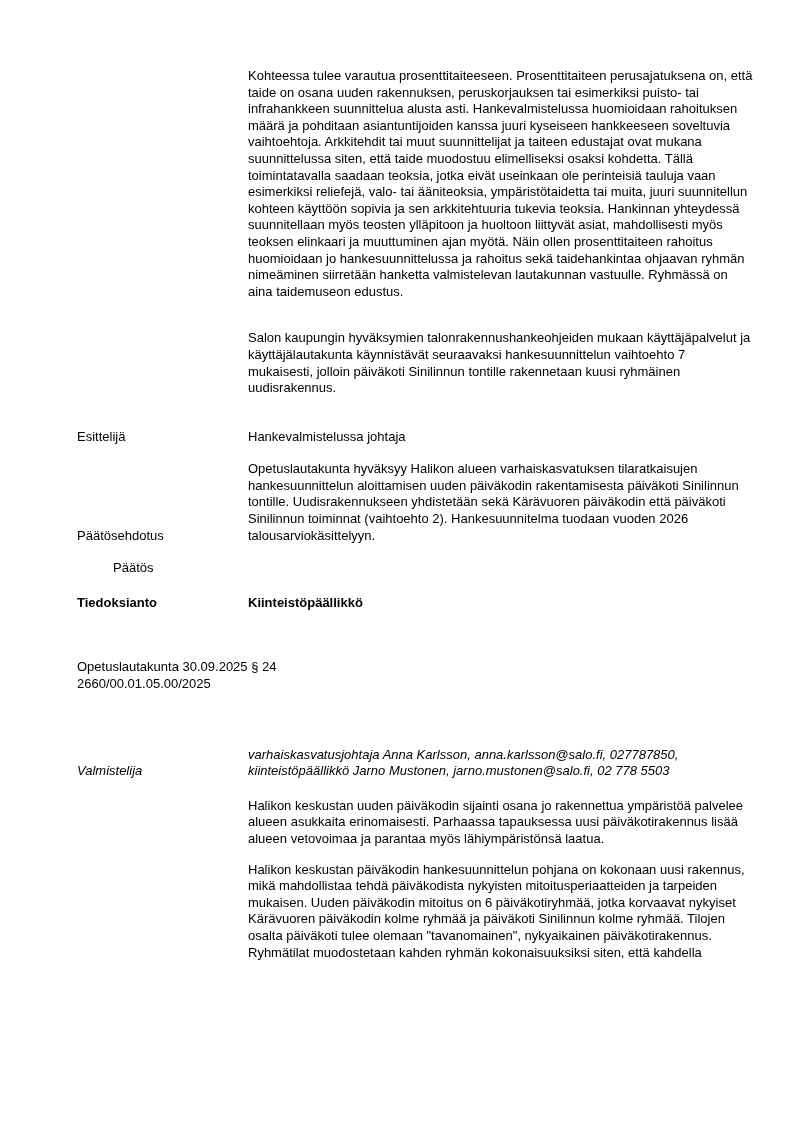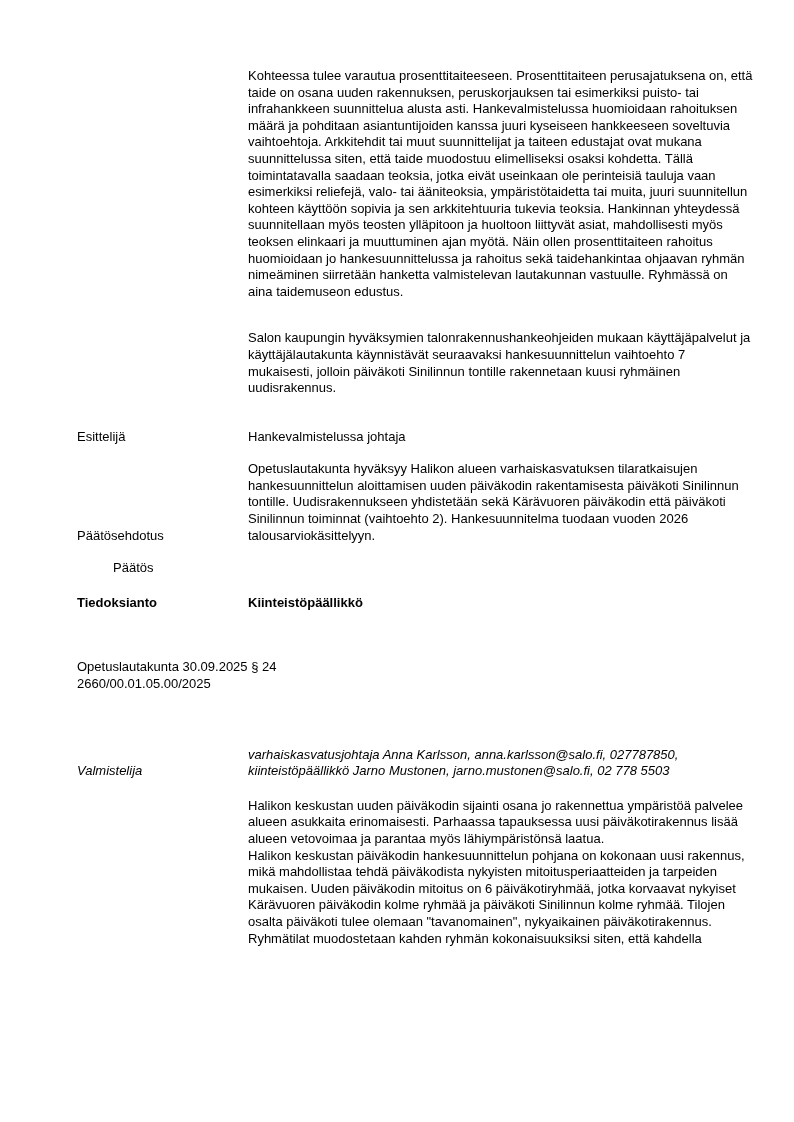--- a/index.html
+++ b/index.html
@@ -44,21 +44,21 @@
   
   #row-intro-2        { margin-top: 30px; }
   #row-esittelija     { margin-top: 32px; }
   #row-paatosehdotus  { margin-top: 16px; }
   #row-paatos         { margin-top: 16px; margin-left: 36px; }
   #row-paatos .body-col p + p { margin-top: 16px; }
   #row-tiedoksianto   { margin-top: 18px; font-weight: bold; }
   #ref-block          { margin-top: 48px; }
   #row-valmistelija   { margin-top: 54px; font-style: italic; }
   #row-body-1         { margin-top: 18px; }
-  #row-body-2         { }
+  #row-body-2         { margin-top: 14px; }
 </style>
 </head>
 <body>
 
 <div class="page">
   <div class="content">
 
     <div class="indent" id="row-intro-1">
       <p>Kohteessa tulee varautua prosenttitaiteeseen. Prosenttitaiteen perusajatuksena on, että taide on osana uuden rakennuksen, peruskorjauksen tai esimerkiksi puisto- tai infrahankkeen suunnittelua alusta asti. Hankevalmistelussa huomioidaan rahoituksen määrä ja pohditaan asiantuntijoiden kanssa juuri kyseiseen hankkeeseen soveltuvia vaihtoehtoja. Arkkitehdit tai muut suunnittelijat ja taiteen edustajat ovat mukana suunnittelussa siten, että taide muodostuu elimelliseksi osaksi kohdetta. Tällä toimintatavalla saadaan teoksia, jotka eivät useinkaan ole perinteisiä tauluja vaan esimerkiksi reliefejä, valo- tai ääniteoksia, ympäristötaidetta tai muita, juuri suunnitellun kohteen käyttöön sopivia ja sen arkkitehtuuria tukevia teoksia. Hankinnan yhteydessä suunnitellaan myös teosten ylläpitoon ja huoltoon liittyvät asiat, mahdollisesti myös teoksen elinkaari ja muuttuminen ajan myötä. Näin ollen prosenttitaiteen rahoitus huomioidaan jo hankesuunnittelussa ja rahoitus sekä taidehankintaa ohjaavan ryhmän nimeäminen siirretään hanketta valmistelevan lautakunnan vastuulle. Ryhmässä on aina taidemuseon edustus.</p>
     </div>

